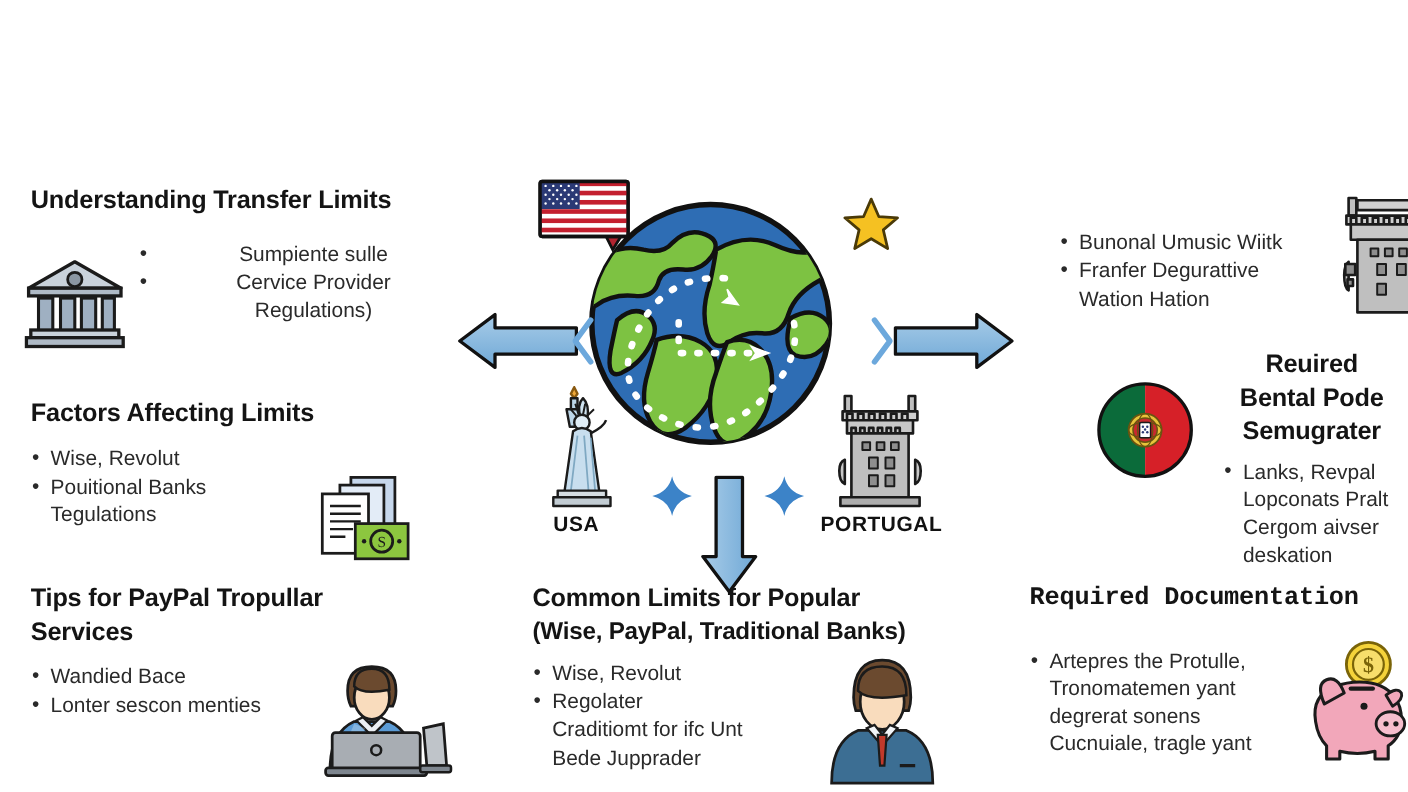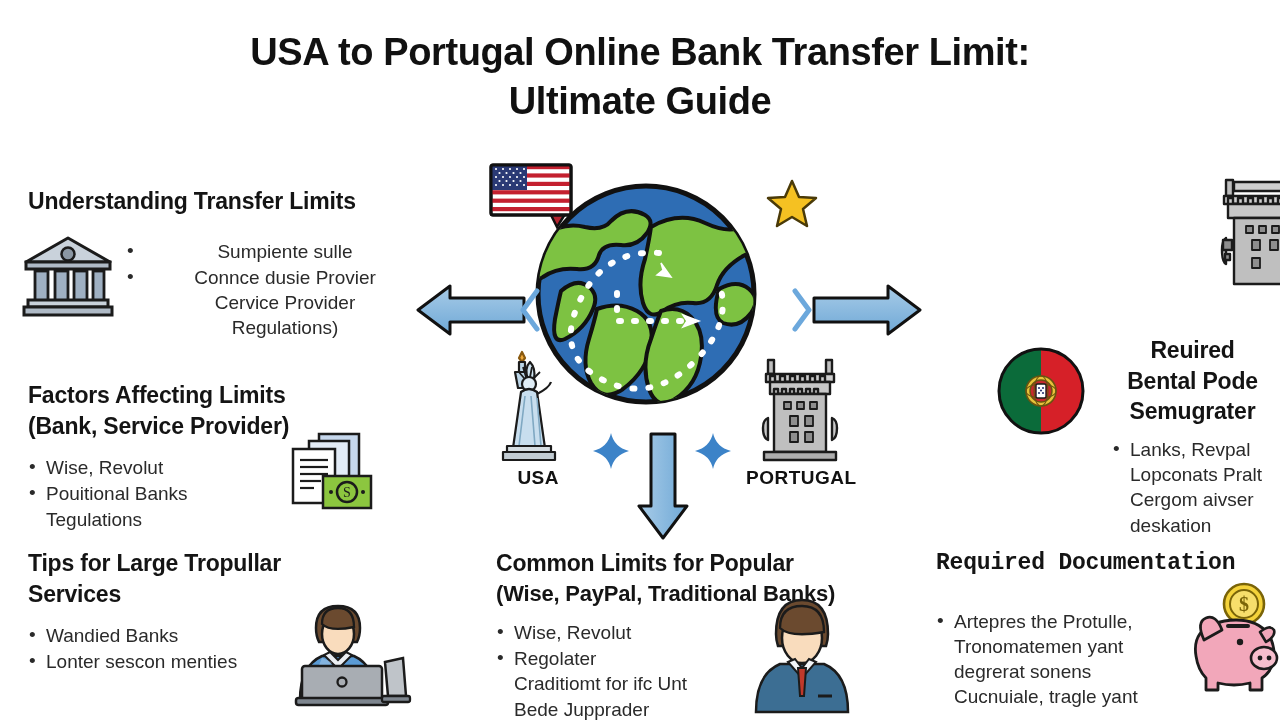--- a/index.html
+++ b/index.html
@@ -22,21 +22,21 @@
     text-align: center;
     font-size: 38px;
     font-weight: bold;
     line-height: 1.28;
     letter-spacing: -0.4px;
     color: #111111;
   }
   .title .l2 { display: block; }
 
   
-  .sect { position: absolute; margin-top: 20px; }
+  .sect { position: absolute; }
   .sect-h {
     font-size: 23px;
     font-weight: bold;
     line-height: 1.33;
     color: #141414;
     letter-spacing: -0.2px;
   }
   .sect-h .sub { display: block; }
   .bullets {
     list-style: none;
@@ -82,21 +82,21 @@
   #sect-benefits .bullets { width: 250px; }
 
   #sect-required { left: 1100px; top: 315px; width: 185px; text-align: left;}
   #sect-required .sect-h { text-align: center; margin-bottom: 10px; }
   #sect-required .bullets { width: 180px; margin-left: 12px; }
 
   #sect-docs { left: 936px; top: 528px; width: 330px; }
   #sect-docs .sect-h { margin-bottom: 30px; font-family: Liberation Mono, monospace; }
   #sect-docs .bullets { width: 250px; }
 
-  #sect-common { left: 496px; top: 528px; width: 420px; }
+  #sect-common { left: 484px; top: 528px; width: 420px; }
   #sect-common .sect-h { margin-bottom: 12px; }
   #sect-common .sect-h .sub { font-weight: bold; font-size: 22px; }
   #sect-common .bullets { width: 300px; }
 
   
   .hub { position: absolute; }
   #globe { left: 533px; top: 181px; width: 226px; height: 226px; }
   #arrow-left  { left: 416px; top: 284px; width: 110px; height: 52px; }
   #arrow-right { left: 812px; top: 284px; width: 110px; height: 52px; }
   #arrow-down  { left: 637px; top: 432px; width: 52px; height: 108px; }
@@ -108,51 +108,46 @@
   #star { left: 766px; top: 178px; width: 52px; height: 50px; }
   #liberty { left: 495px; top: 350px; width: 70px; height: 112px; }
   #tower { left: 760px; top: 352px; width: 80px; height: 110px; }
   .hub-label {
     position: absolute;
     font-size: 19px;
     font-weight: bold;
     color: #111;
     letter-spacing: 0.5px;
   }
-  #label-usa { left: 503px; top: 467px; width: 56px; text-align: right; }
+  #label-usa { left: 503px; top: 467px; width: 56px; text-align: left; }
   #label-portugal { left: 746px; top: 467px; width: 110px; text-align: left; }
 
   
   .spot { position: absolute; }
   #icon-bank { left: 22px; top: 232px; width: 92px; height: 88px; }
   #icon-docs-money { left: 281px; top: 432px; width: 94px; height: 84px; }
   #icon-laptop-person { left: 272px; top: 592px; width: 140px; height: 120px; }
   #icon-pt-flag { left: 997px; top: 347px; width: 88px; height: 88px; }
   #icon-castle { left: 1218px; top: 176px; width: 64px; height: 112px; }
   #icon-businessman { left: 748px; top: 592px; width: 108px; height: 122px; }
   #icon-piggy { left: 1182px; top: 578px; width: 100px; height: 118px; }
 </style>
 </head>
 <body>
 
 <div id="canvas">
 
-  <div class="title">
-    <span>USA to Portugal Online Bank Transfer Limit:</span>
-    <span class="l2">Ultimate Guide</span>
-  </div>
 
   <div class="sect" id="sect-understanding">
     <div class="sect-h">Understanding Transfer Limits</div>
     <ul class="bullets softtext">
       <li>
         <span>Sumpiente sulle</span>
       </li>
       <li>
-        <span>Connce dusie Provier</span>
         <span class="cont">Cervice Provider</span>
         <span class="cont">Regulations)</span>
       </li>
     </ul>
   </div>
 
   <div class="spot" id="icon-bank">
     <svg viewBox="0 0 92 88" width="92" height="88">
       <polygon points="46,6 88,30 4,30" fill="#C9D2DB" stroke="#1b1b1b" stroke-width="3" stroke-linejoin="round"></polygon>
       <circle cx="46" cy="22" r="6.5" fill="#8b97a3" stroke="#1b1b1b" stroke-width="2.5"></circle>
@@ -164,21 +159,20 @@
         <rect x="71" y="39" width="11" height="30"></rect>
       </g>
       <rect x="6" y="68" width="80" height="7" fill="#C9D2DB" stroke="#1b1b1b" stroke-width="3"></rect>
       <rect x="2" y="75" width="88" height="8" fill="#AFBAC6" stroke="#1b1b1b" stroke-width="3"></rect>
     </svg>
   </div>
 
   <div class="sect" id="sect-factors">
     <div class="sect-h">
       <span>Factors Affecting Limits</span>
-      <span class="sub">(Bank, Service Provider)</span>
     </div>
     <ul class="bullets softtext">
       <li>
         <span>Wise, Revolut</span>
       </li>
       <li>
         <span>Pouitional Banks</span>
         <span class="cont">Tegulations</span>
       </li>
     </ul>
@@ -199,25 +193,25 @@
       <rect x="42" y="44" width="48" height="32" fill="#8CC63F" stroke="#1b1b1b" stroke-width="2.5"></rect>
       <circle cx="66" cy="60" r="10" fill="none" stroke="#1b1b1b" stroke-width="2.5"></circle>
       <text x="66" y="65" font-family="'Liberation Serif',serif" font-size="14" text-anchor="middle" fill="#1b1b1b">S</text>
       <circle cx="50" cy="60" r="2" fill="#1b1b1b"></circle>
       <circle cx="82" cy="60" r="2" fill="#1b1b1b"></circle>
     </svg>
   </div>
 
   <div class="sect" id="sect-tips">
     <div class="sect-h">
-      <span>Tips for Large Tropullar</span>
+      <span>Tips for PayPal Tropullar</span>
       <span class="sub">Services</span>
     </div>
     <ul class="bullets softtext">
-      <li><span>Wandied Banks</span></li>
+      <li><span>Wandied Bace</span></li>
       <li><span>Lonter sescon menties</span></li>
     </ul>
   </div>
 
   <div class="spot" id="icon-laptop-person">
     <svg viewBox="0 0 140 120" width="140" height="120">
       <path d="M44 36 q0-22 22-22 q22 0 22 22 q0 8 -3 14 l-38 0 q-3 -6 -3 -14z" fill="#6B4A2F" stroke="#1b1b1b" stroke-width="2.5"></path>
       <ellipse cx="66" cy="42" rx="16" ry="20" fill="#F9DCBD" stroke="#1b1b1b" stroke-width="2.5"></ellipse>
       <path d="M50 32 q8 8 32 3 q0 -19 -16 -19 q-16 0 -16 16z" fill="#6B4A2F" stroke="#1b1b1b" stroke-width="2.3"></path>
       <path d="M28 108 q0-34 22-44 l32 0 q22 10 22 44z" fill="#5B9BD5" stroke="#1b1b1b" stroke-width="2.5"></path>
@@ -416,20 +410,31 @@
         <path d="M8 66 q-5 2 -5 10 q0 10 5 12 l0 -22z" fill="#C8C8C8"></path>
         <path d="M72 66 q5 2 5 10 q0 10 -5 12 l0 -22z" fill="#C8C8C8"></path>
         <rect x="4" y="100" width="72" height="8" fill="#AEAEAE"></rect>
       </g>
     </svg>
   </div>
 
   <div class="hub-label" id="label-usa">USA</div>
   <div class="hub-label" id="label-portugal">PORTUGAL</div>
 
+  <div class="sect" id="sect-benefits">
+    <ul class="bullets softtext">
+      <li>
+        <span>Bunonal Umusic Wiitk</span>
+      </li>
+      <li>
+        <span>Franfer Degurattive</span>
+        <span class="cont">Wation Hation</span>
+      </li>
+    </ul>
+  </div>
 
   <div class="spot" id="icon-castle">
     <svg viewBox="0 0 64 112" width="64" height="112">
       <g stroke="#1b1b1b" stroke-width="2.4" fill="#BFBFBF" stroke-linejoin="round">
         <rect x="8" y="4" width="7" height="16"></rect>
         <path d="M16 6 l48 0 l0 9 l-48 0z" fill="#D0D0D0"></path>
         <path d="M6 20 l58 0 l0 8 l-58 0z" fill="#CFCFCF"></path>
         <path d="M10 28 l0 -6 l5 0 l0 6 l5 0 l0 -6 l5 0 l0 6 l5 0 l0 -6 l5 0 l0 6 l5 0 l0 -6 l5 0 l0 6 l5 0 l0 -6 l5 0 l0 6 l5 0 l0 -6 l5 0 l0 6" fill="#CFCFCF"></path>
         <rect x="10" y="28" width="54" height="14" fill="#C8C8C8"></rect>
         <rect x="16" y="42" width="48" height="66" fill="#BFBFBF"></rect>

